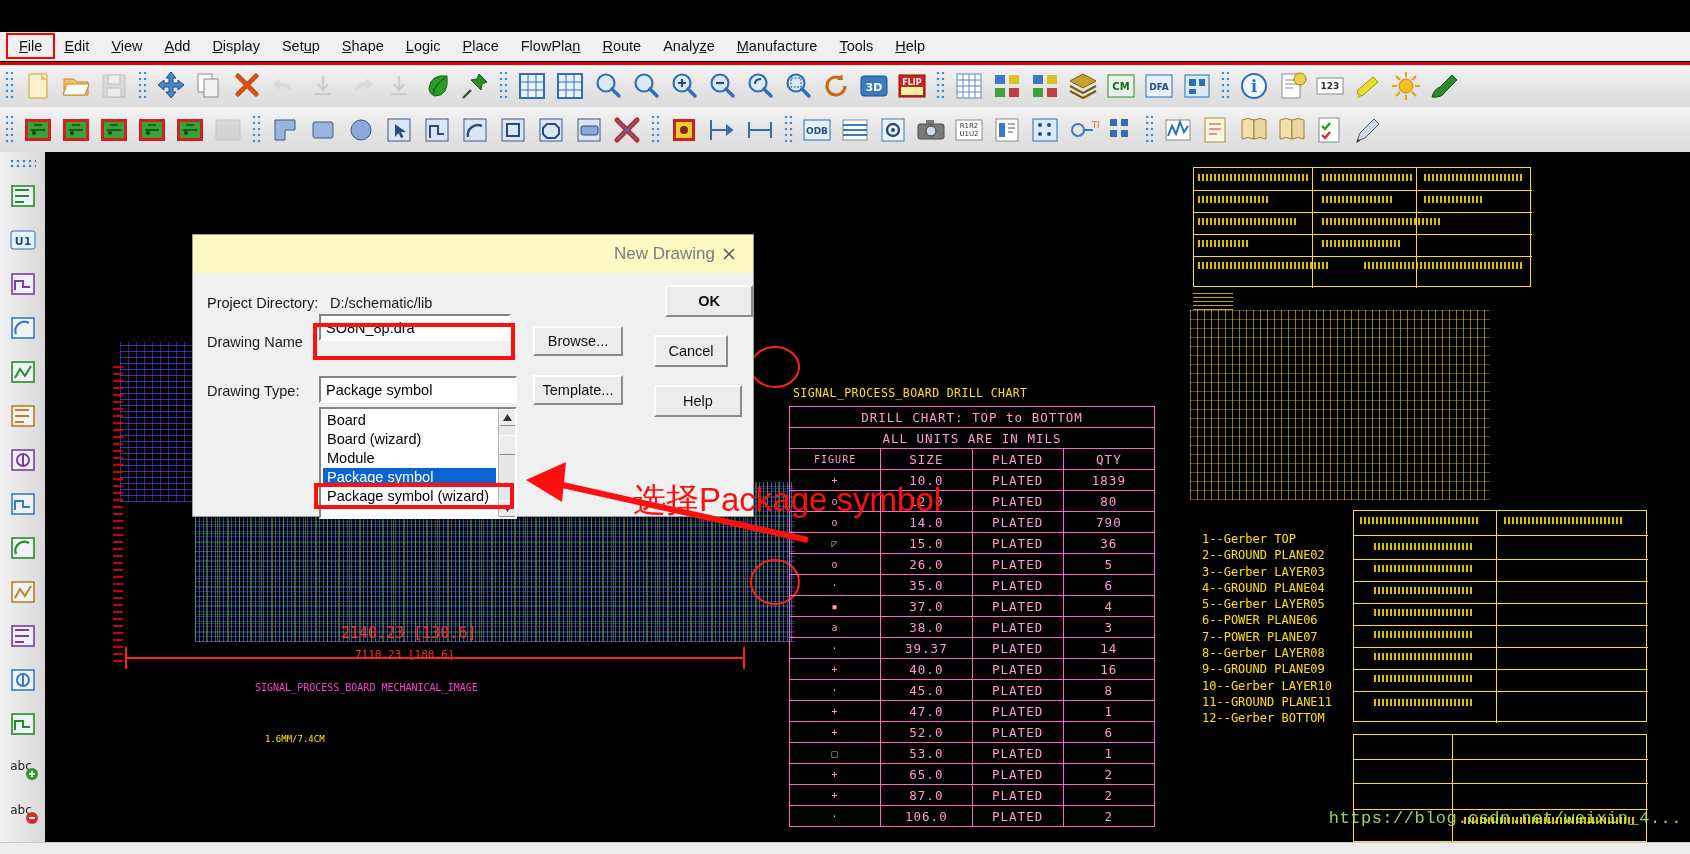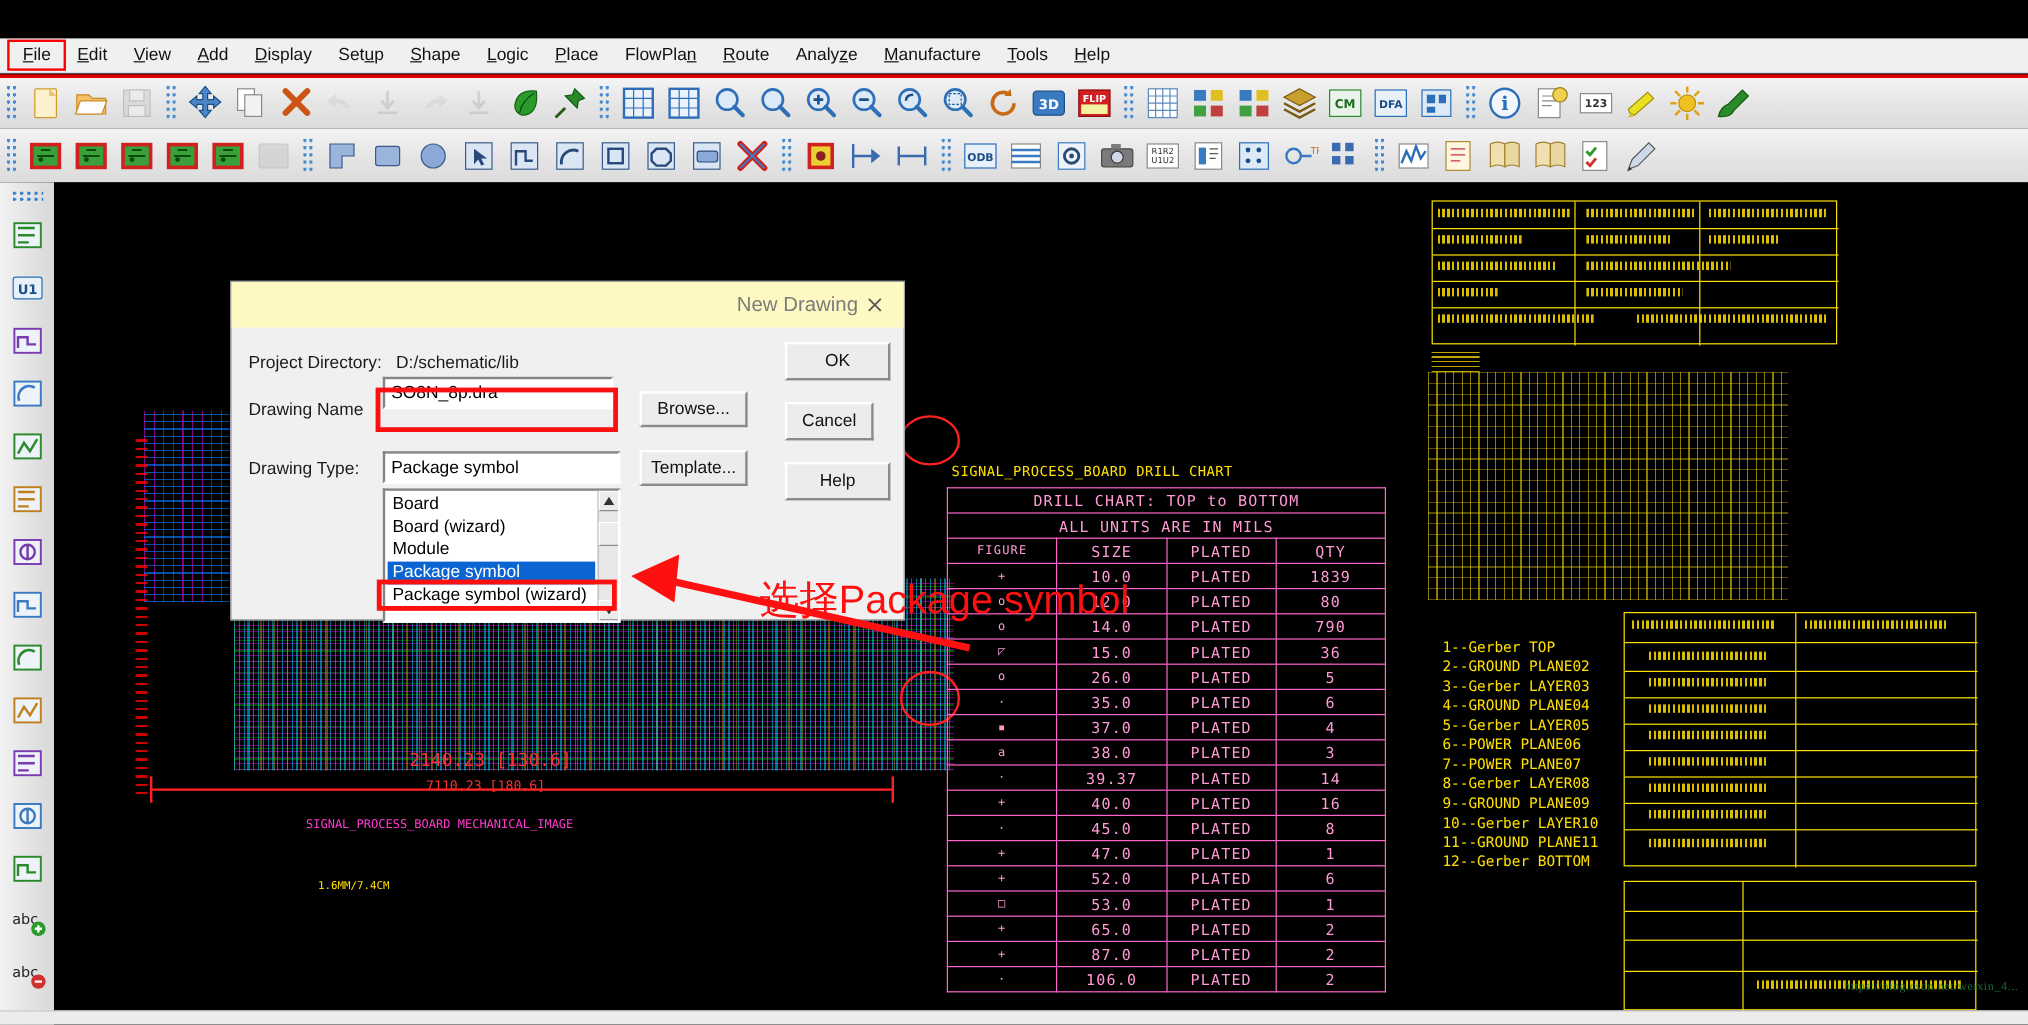--- a/index.html
+++ b/index.html
@@ -126,22 +126,22 @@
   }
   .hatch-row {
     position:absolute; height: 7px;
     background-image: repeating-linear-gradient(90deg, rgba(255,224,0,.85) 0 2px, transparent 2px 4px);
   }
   .cyan-txt { position:absolute; color:#00e5e5; font-family:"DejaVu Sans Mono", monospace; font-size: 9px; white-space: nowrap; }
   .red-txt  { position:absolute; color:#ff3030; font-family:"DejaVu Sans Mono", monospace; font-size: 10px; white-space: nowrap; }
 
   .watermark {
     position: absolute; right: 8px; bottom: 14px;
-    color: #15803d; font-size: 10px; letter-spacing: .5px;
-    font-family: Liberation Serif, serif; opacity: .85;
+    color: #bef264; font-size: 17px; letter-spacing: .5px;
+    font-family: Liberation Mono, monospace; opacity: .85;
   }
 
   
   .dialog {
     position: absolute; left: 192px; top: 234px; width: 562px; height: 283px;
     background: #f0f0f0; border: 1px solid #9a9a9a;
     box-shadow: 0 2px 6px rgba(0,0,0,.45);
   }
   .dlg-title {
     height: 38px; display: flex; align-items: center; justify-content: flex-end;
@@ -1026,21 +1026,21 @@
             <svg width="9" height="7" viewBox="0 0 9 7">
                 <path d="M4.5 7 L0 0 L9 0 Z" fill="#333"></path>
               </svg>
           </div>
         </div>
       </div>
       <div class="redbox" style="left:121px; top:210px; width:200px; height:26px;"></div>
 
       <div class="win-btn" style="left:340px; top:53px; width:90px; height:30px;">Browse...</div>
       <div class="win-btn" style="left:340px; top:102px; width:90px; height:30px;">Template...</div>
-      <div class="win-btn" style="left:461px; top:12px; width:88px; height:32px;">OK</div>
+      <div class="win-btn" style="left:472px; top:12px; width:88px; height:32px;font-weight:bold;">OK</div>
       <div class="win-btn" style="left:461px; top:62px; width:74px; height:32px;">Cancel</div>
       <div class="win-btn" style="left:461px; top:112px; width:88px; height:32px;">Help</div>
     </div>
   </div>
 
   <svg style="position:absolute; left:518px; top:440px; width:300px; height:120px;">
     <path d="M290 100 L40 44" stroke="#ff1010" stroke-width="6" fill="none"></path>
     <path d="M8 40 L48 22 L44 62 Z" fill="#ff1010"></path>
   </svg>
   <div class="anno-text" style="left:633px; top:478px;">选择Package symbol</div>

